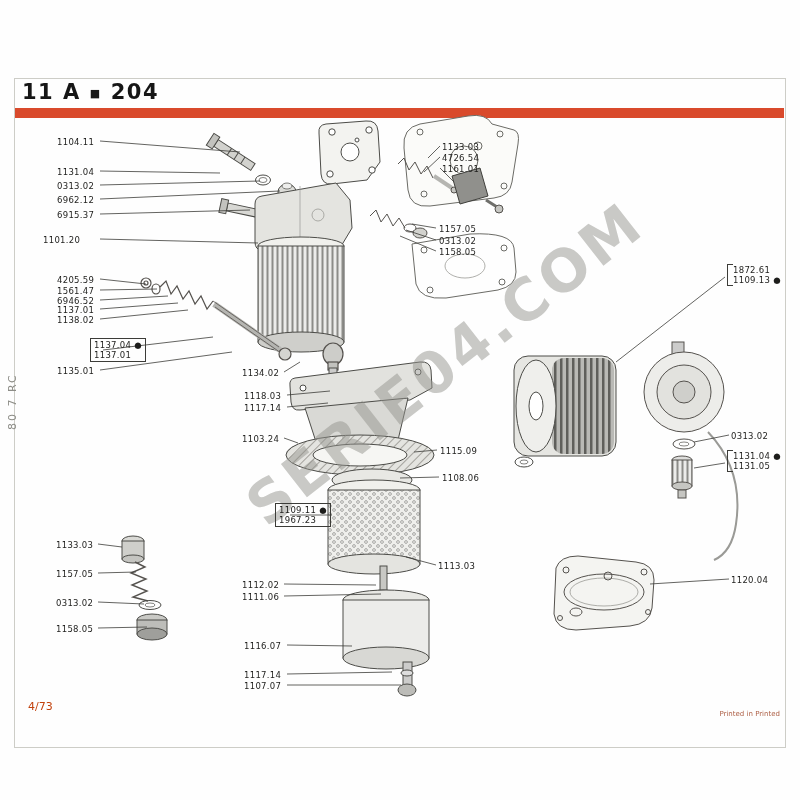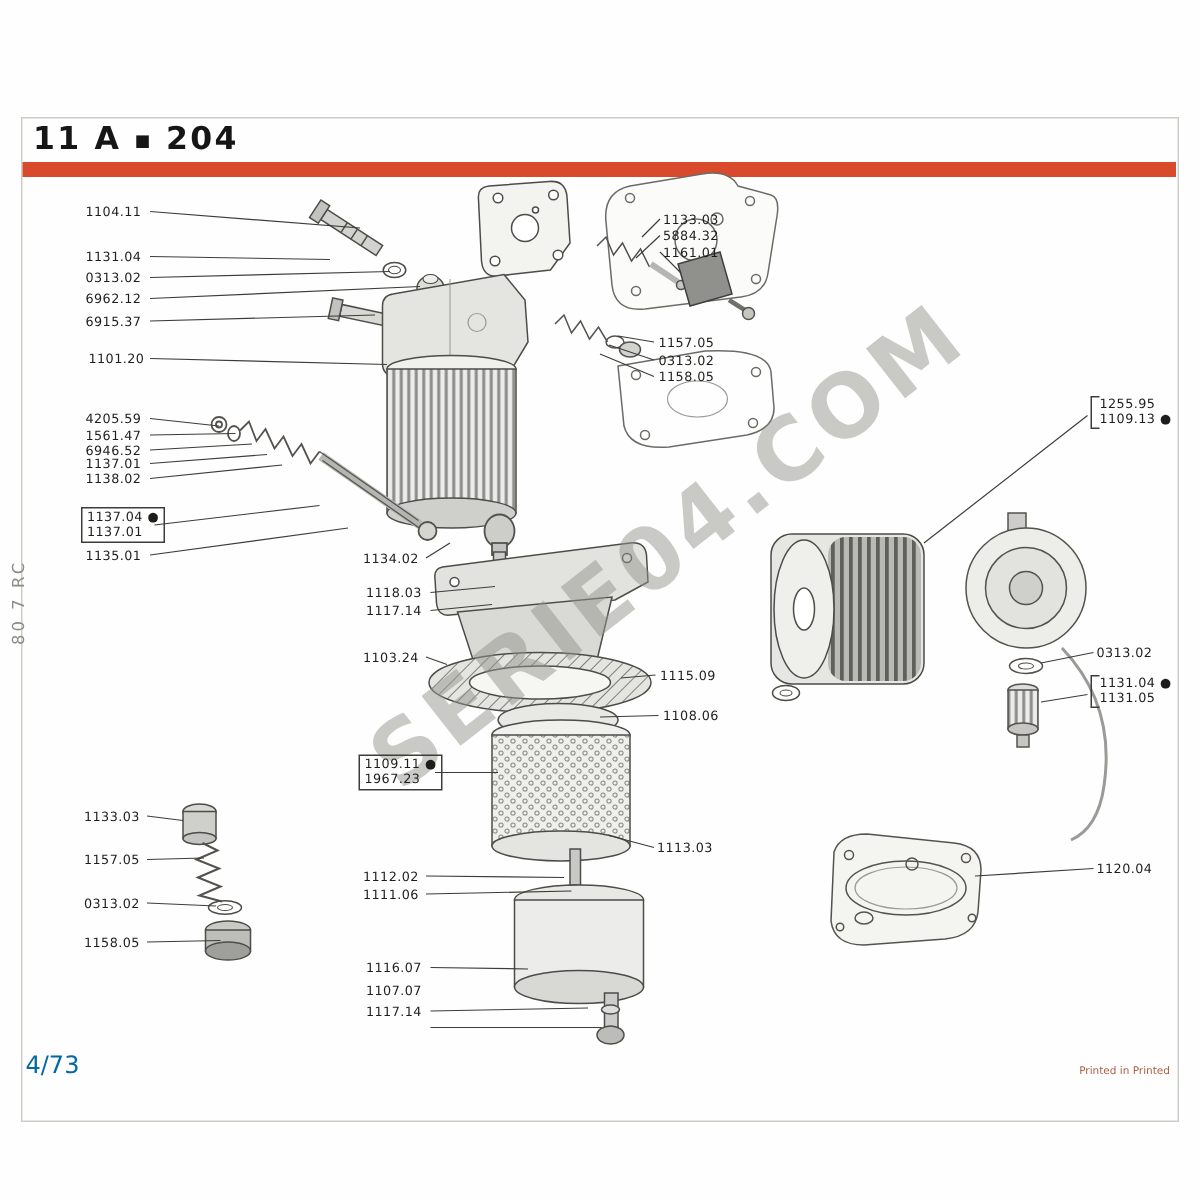--- a/index.html
+++ b/index.html
@@ -7,31 +7,31 @@
         font-family:"DejaVu Sans", sans-serif;padding-left:24px;}
   .frame{position:absolute;left:14px;top:78px;width:770px;height:668px;
          border:1px solid #cdcdc7;background:transparent;}
   .header{position:absolute;left:22px;top:80px;display:flex;align-items:center;gap:9px;
           font-weight:bold;font-size:21px;color:#161616;letter-spacing:1.5px;}
   .header .bullet{font-size:11px;transform:translateY(1px);}
   .redbar{position:absolute;left:15px;top:108px;width:769px;height:10px;background:#d94a2c;}
   svg.art{position:absolute;left:0;top:0;}
   .co{position:absolute;font-size:8.5px;line-height:10px;color:#1d1d1b;white-space:nowrap;
       letter-spacing:.3px;}
-  .co.boxed{border:1px solid #3c3c38;padding:1px 3px;}
+  .co.boxed{border:1px solid #3c3c38;padding:1px 3px;margin-left:36px;}
   .co.bracket{border-left:1px solid #3c3c38;padding:1px 0 1px 5px;}
   .co.bracket::before,.co.bracket::after{content:"";position:absolute;left:0;width:5px;height:1px;background:#3c3c38;}
   .co.bracket::before{top:0;}
   .co.bracket::after{bottom:0;}
   .watermark{position:absolute;left:185px;top:330px;width:520px;text-align:center;
              transform:rotate(-38deg);font-size:58px;font-weight:bold;color:#95958f;
              opacity:.5;letter-spacing:4px;pointer-events:none;}
   .sidetext{position:absolute;left:6px;top:430px;transform:rotate(-90deg);
             transform-origin:left top;font-size:11px;color:#8d8d87;letter-spacing:2px;}
-  .footer-left{position:absolute;left:17px;top:700px;font-size:16px;color:#0369a1;}
+  .footer-left{position:absolute;left:28px;top:700px;font-size:11px;color:#c2410c;}
   .footer-right{position:absolute;right:44px;top:710px;font-size:7px;color:#ad5f45;}
 </style>
 </head>
 <body>
 
 <div class="page">
 
   <div class="frame"></div>
 
   <div class="header">
@@ -245,21 +245,21 @@
   </svg>
 
   <div class="watermark">SERIE04.COM</div>
   <div class="sidetext">80 7 RC</div>
 
   <div class="co" style="left:57px;top:137px">1104.11</div>
   <div class="co" style="left:57px;top:167px">1131.04</div>
   <div class="co" style="left:57px;top:181px">0313.02</div>
   <div class="co" style="left:57px;top:195px">6962.12</div>
   <div class="co" style="left:57px;top:210px">6915.37</div>
-  <div class="co" style="left:59px;top:235px">1101.20</div>
+  <div class="co" style="left:43px;top:235px">1101.20</div>
   <div class="co" style="left:57px;top:275px">4205.59</div>
   <div class="co" style="left:57px;top:286px">1561.47</div>
   <div class="co" style="left:57px;top:296px">6946.52</div>
   <div class="co" style="left:57px;top:305px">1137.01</div>
   <div class="co" style="left:57px;top:315px">1138.02</div>
   <div class="co boxed" style="left:54px;top:338px">
     <div>1137.04 ●</div>
     <div>1137.01</div>
   </div>
   <div class="co" style="left:57px;top:366px">1135.01</div>
@@ -271,29 +271,29 @@
   <div class="co" style="left:442px;top:473px">1108.06</div>
   <div class="co boxed" style="left:239px;top:503px">
     <div>1109.11 ●</div>
     <div>1967.23</div>
   </div>
   <div class="co" style="left:438px;top:561px">1113.03</div>
   <div class="co" style="left:242px;top:580px">1112.02</div>
   <div class="co" style="left:242px;top:592px">1111.06</div>
   <div class="co" style="left:244px;top:641px">1116.07</div>
   <div class="co" style="left:244px;top:670px">1117.14</div>
-  <div class="co" style="left:244px;top:656px">1107.07</div>
+  <div class="co" style="left:244px;top:681px">1107.07</div>
   <div class="co" style="left:442px;top:142px">1133.03</div>
-  <div class="co" style="left:442px;top:153px">5884.32</div>
+  <div class="co" style="left:442px;top:153px">4726.54</div>
   <div class="co" style="left:442px;top:164px">1161.01</div>
   <div class="co" style="left:439px;top:224px">1157.05</div>
   <div class="co" style="left:439px;top:236px">0313.02</div>
   <div class="co" style="left:439px;top:247px">1158.05</div>
   <div class="co bracket" style="left:727px;top:264px">
-    <div>1255.95</div>
+    <div>1872.61</div>
     <div>1109.13 ●</div>
   </div>
   <div class="co" style="left:731px;top:431px">0313.02</div>
   <div class="co bracket" style="left:727px;top:450px">
     <div>1131.04 ●</div>
     <div>1131.05</div>
   </div>
   <div class="co" style="left:731px;top:575px">1120.04</div>
   <div class="co" style="left:56px;top:540px">1133.03</div>
   <div class="co" style="left:56px;top:569px">1157.05</div>

